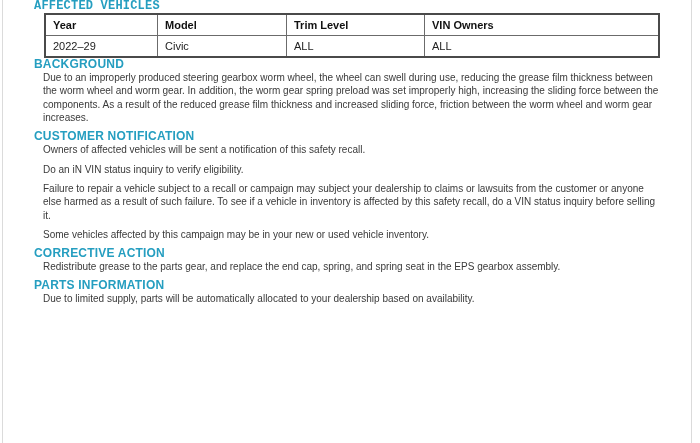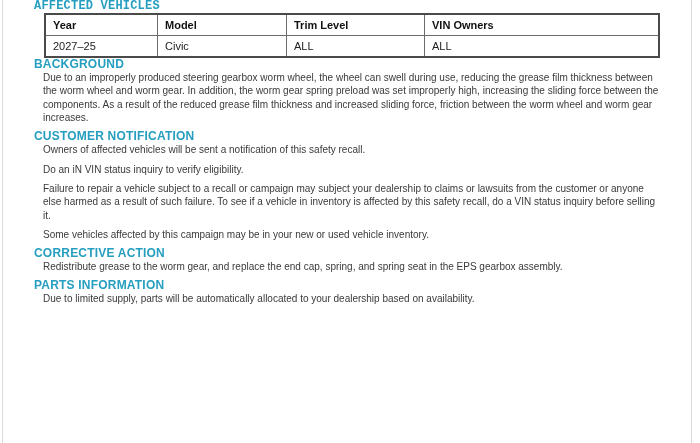--- a/index.html
+++ b/index.html
@@ -90,40 +90,40 @@
     <thead>
       <tr>
         <th class="col-year">Year</th>
         <th class="col-model">Model</th>
         <th class="col-trim">Trim Level</th>
         <th class="col-vin">VIN Owners</th>
       </tr>
     </thead>
     <tbody>
       <tr>
-        <td>2027–25</td>
+        <td>2022–29</td>
         <td>Civic</td>
         <td>ALL</td>
         <td>ALL</td>
       </tr>
     </tbody>
   </table>
 
   <h2 class="section-heading h-background">BACKGROUND</h2>
 
   <p class="body-text">Due to an improperly produced steering gearbox worm wheel, the wheel can swell during use, reducing the grease film thickness between the worm wheel and worm gear. In addition, the worm gear spring preload was set improperly high, increasing the sliding force between the components. As a result of the reduced grease film thickness and increased sliding force, friction between the worm wheel and worm gear increases.</p>
 
   <h2 class="section-heading h-customer">CUSTOMER NOTIFICATION</h2>
 
   <p class="body-text">Owners of affected vehicles will be sent a notification of this safety recall.</p>
   <p class="body-text">Do an iN VIN status inquiry to verify eligibility.</p>
   <p class="body-text">Failure to repair a vehicle subject to a recall or campaign may subject your dealership to claims or lawsuits from the customer or anyone else harmed as a result of such failure. To see if a vehicle in inventory is affected by this safety recall, do a VIN status inquiry before selling it.</p>
   <p class="body-text">Some vehicles affected by this campaign may be in your new or used vehicle inventory.</p>
 
   <h2 class="section-heading h-corrective">CORRECTIVE ACTION</h2>
 
-  <p class="body-text">Redistribute grease to the worm gear, and replace the end cap, spring, and spring seat in the EPS gearbox assembly.</p>
+  <p class="body-text">Redistribute grease to the parts gear, and replace the end cap, spring, and spring seat in the EPS gearbox assembly.</p>
 
   <h2 class="section-heading h-parts">PARTS INFORMATION</h2>
 
   <p class="body-text">Due to limited supply, parts will be automatically allocated to your dealership based on availability.</p>
 
 </div>
 
 </body></html>

